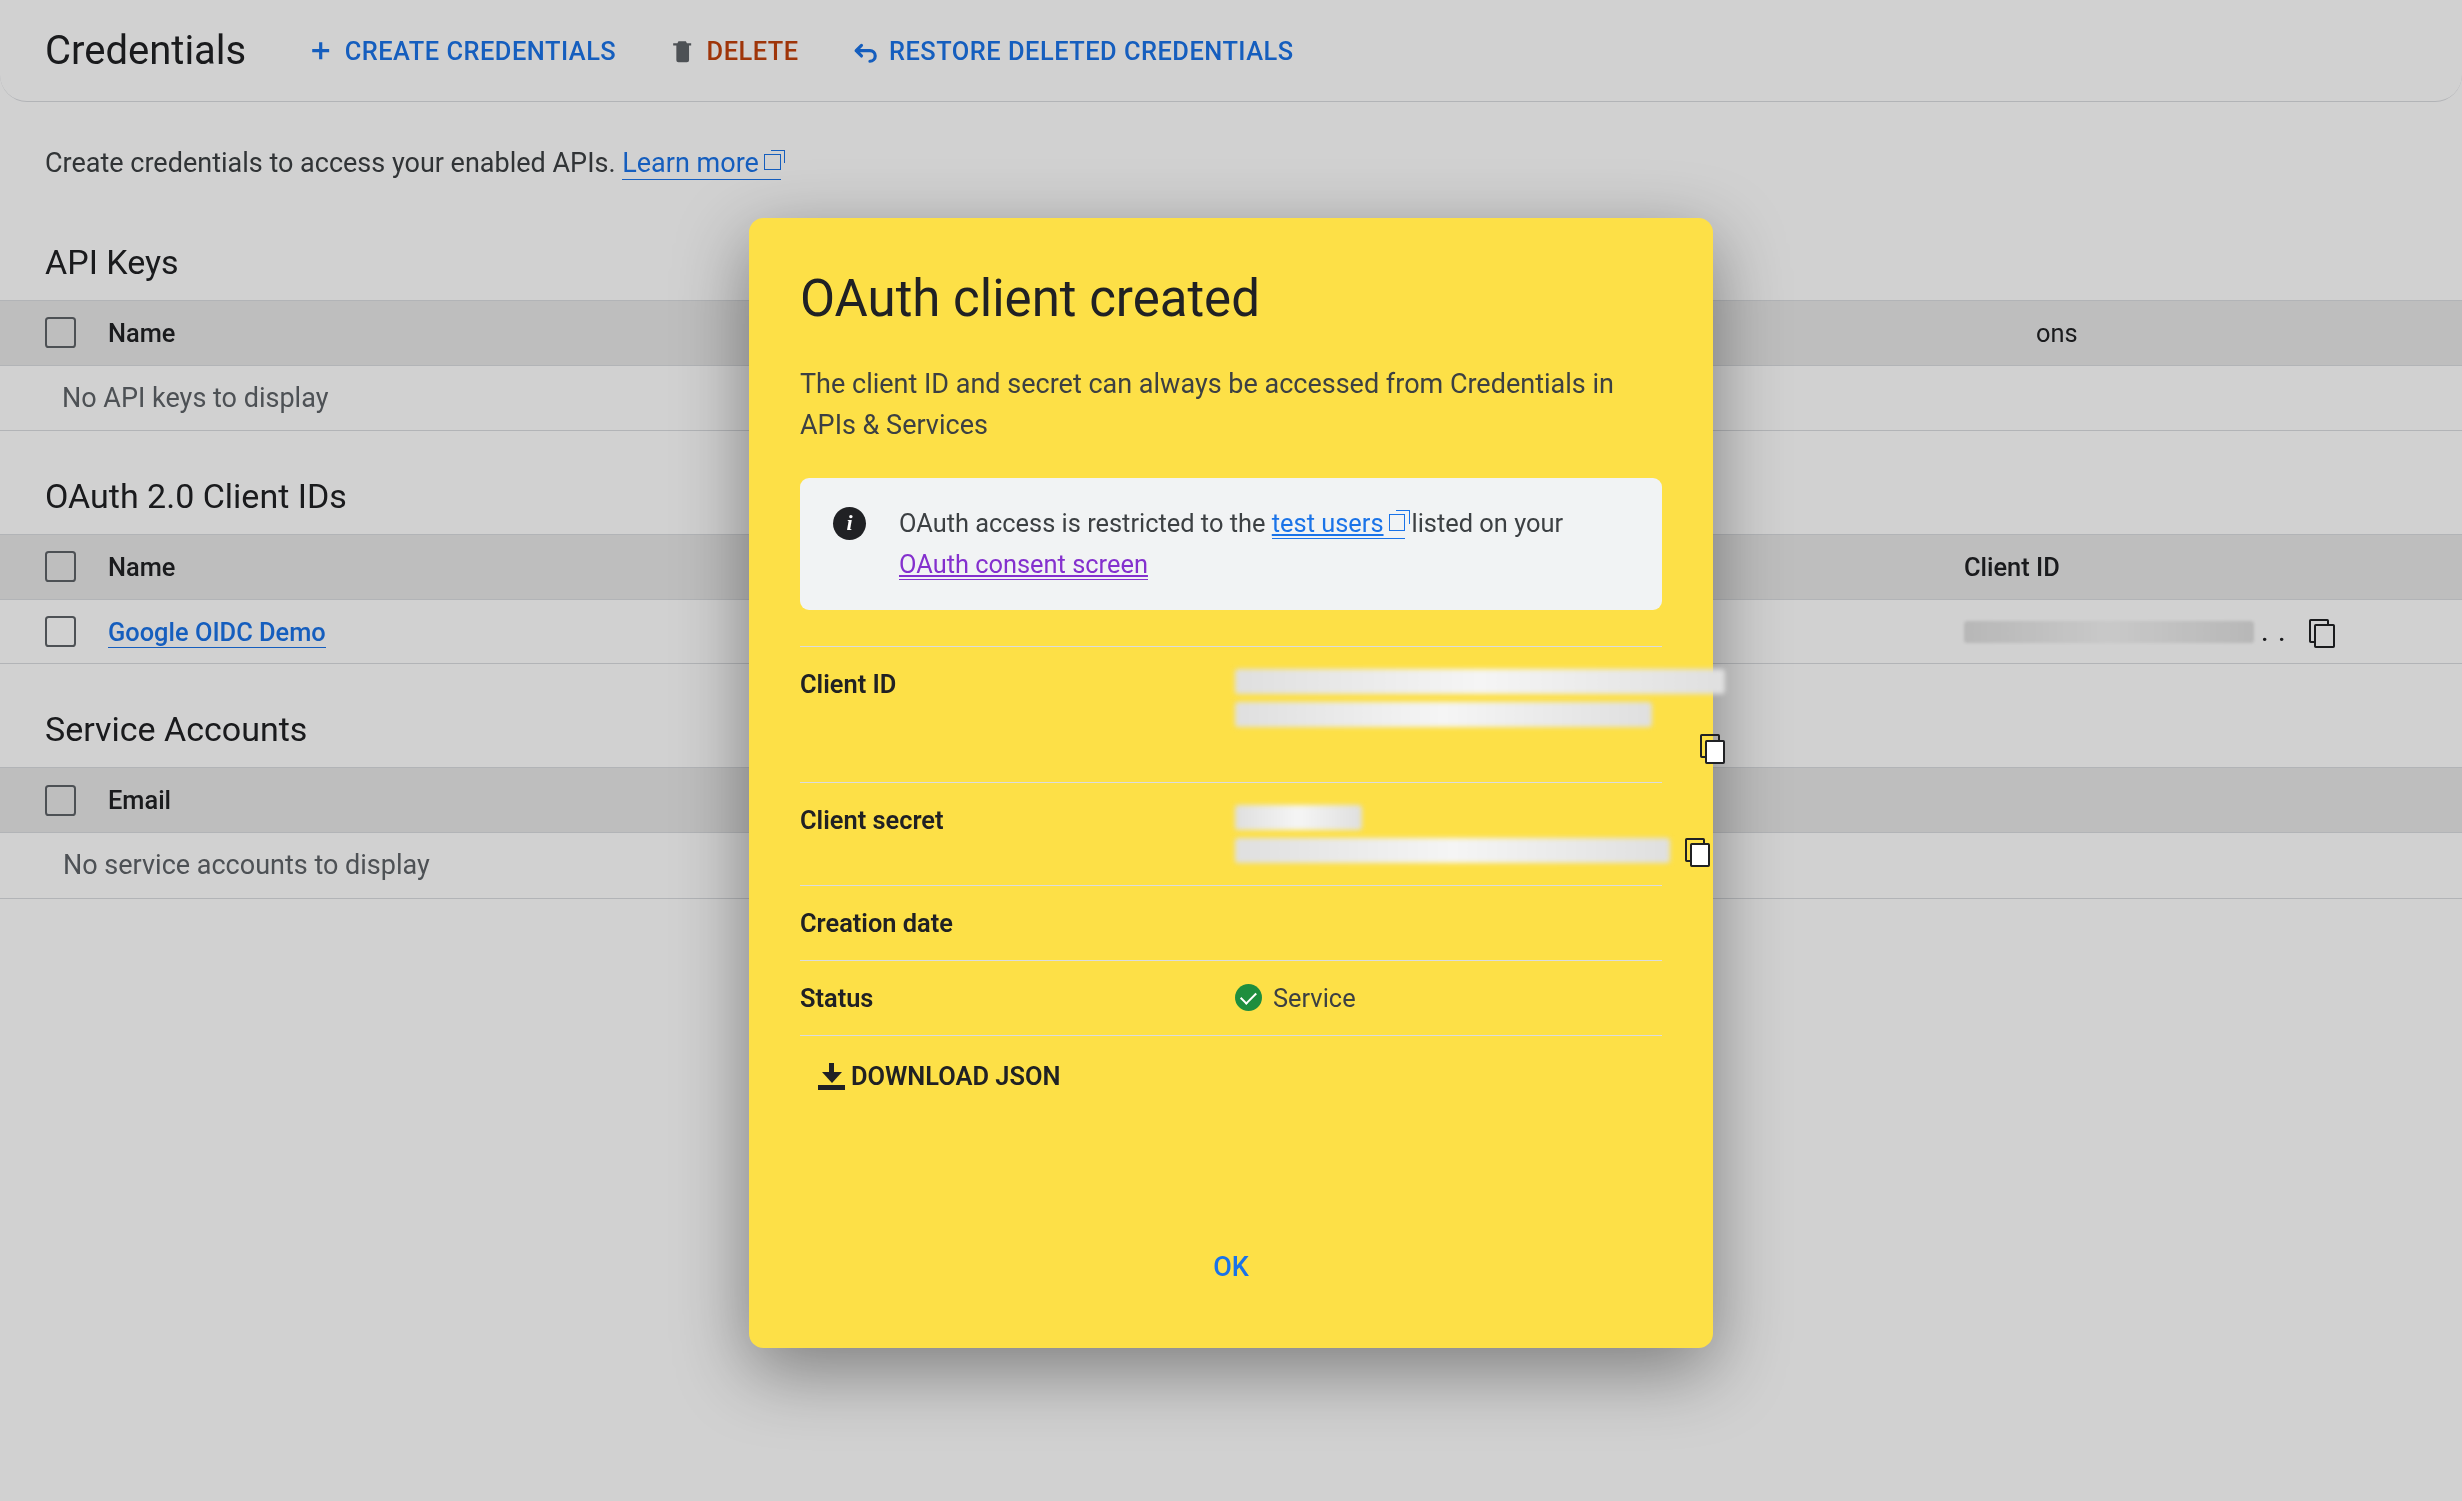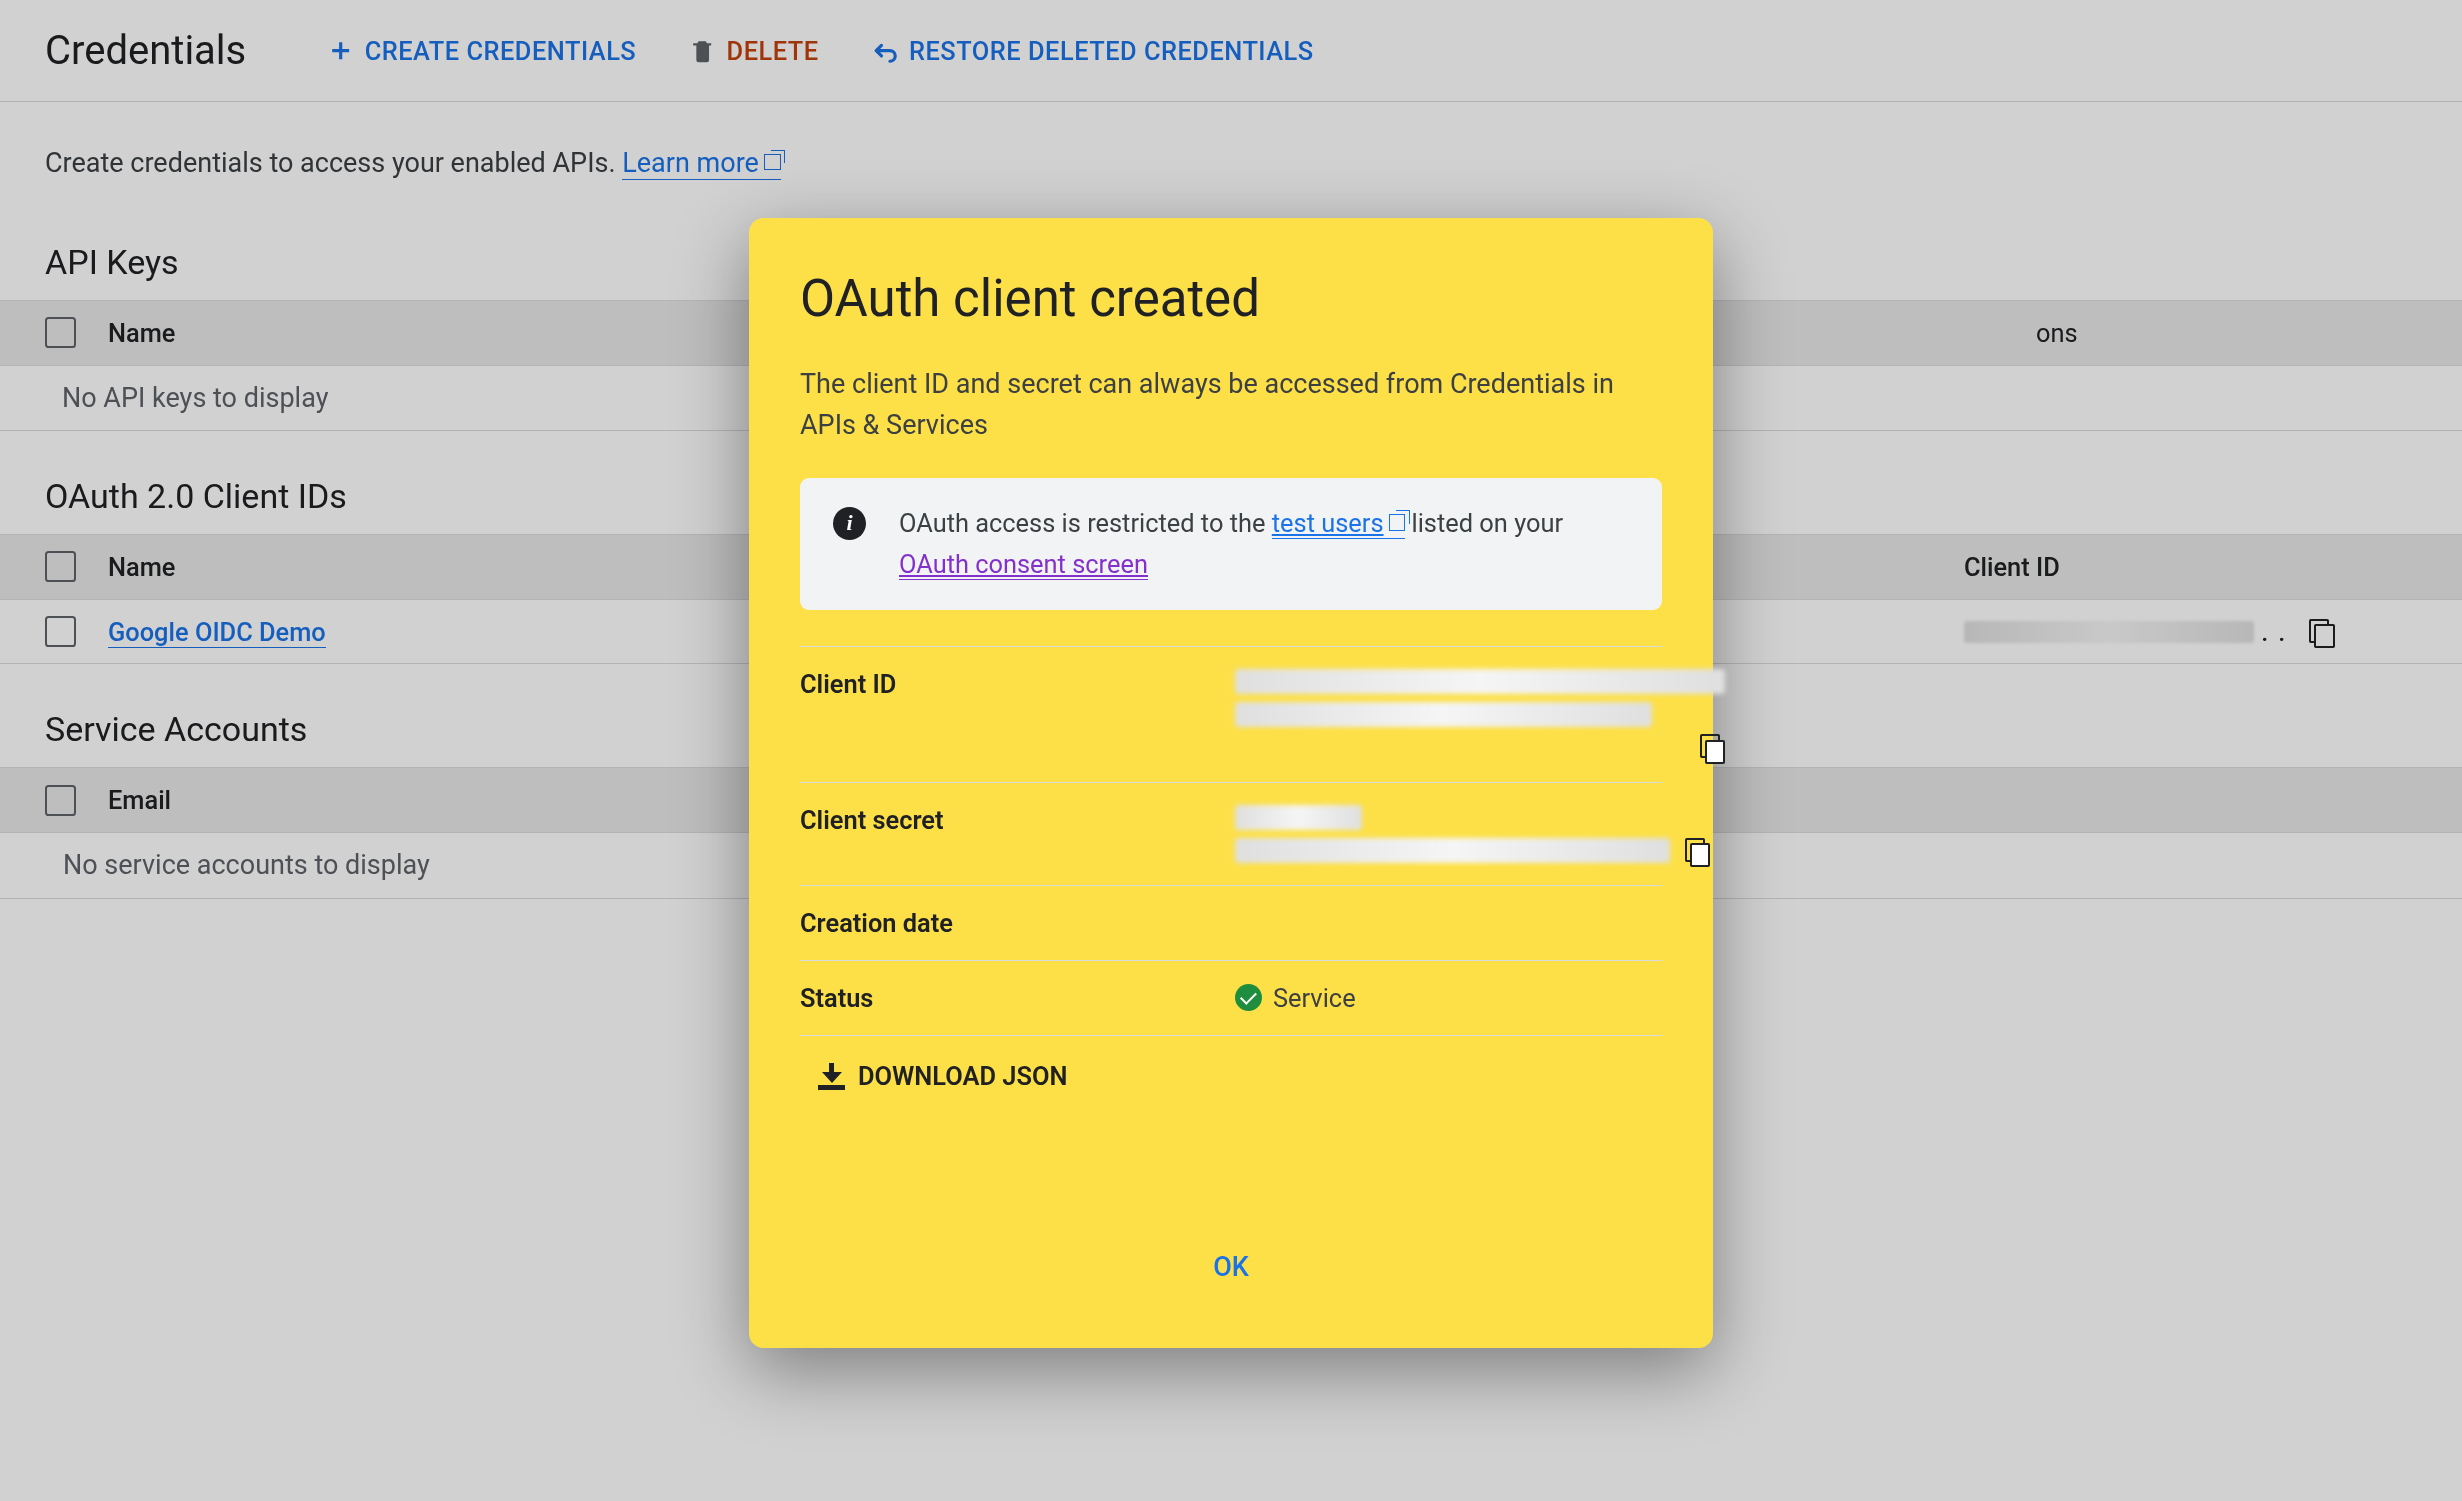--- a/index.html
+++ b/index.html
@@ -14,22 +14,23 @@
   overflow: hidden;
 }
 .page {
   width: 100%;
   height: 100%;
 }
 .header {
   display: flex;
   align-items: center;
   padding: 27px 45px;
-  gap: 82px;
+  gap: 62px;
   border-bottom: 1.8px solid #dadce0;
+  border-radius: 27px;
 }
 .header h1 {
   font-size: 40px;
   font-weight: 400;
   color: #202124;
 }
 .header .actions {
   display: flex;
   gap: 54px;
   align-items: center;
@@ -230,21 +231,21 @@
   content: '';
   width: 7.3px; height: 12.7px;
   border-right: 2.7px solid #fff;
   border-bottom: 2.7px solid #fff;
   transform: rotate(45deg);
   margin-top: -3.6px;
 }
 .download-row {
   display: flex;
   align-items: center;
-  gap: 13px;
+  gap: 6px;
   padding: 25.4px 0 0 18px;
   border-top: 0.9px solid #dadce0;
   font-weight: 600;
   font-size: 25.4px;
   cursor: pointer;
 }
 .download-icon {
   width: 27px; height: 27px;
   position: relative;
 }

